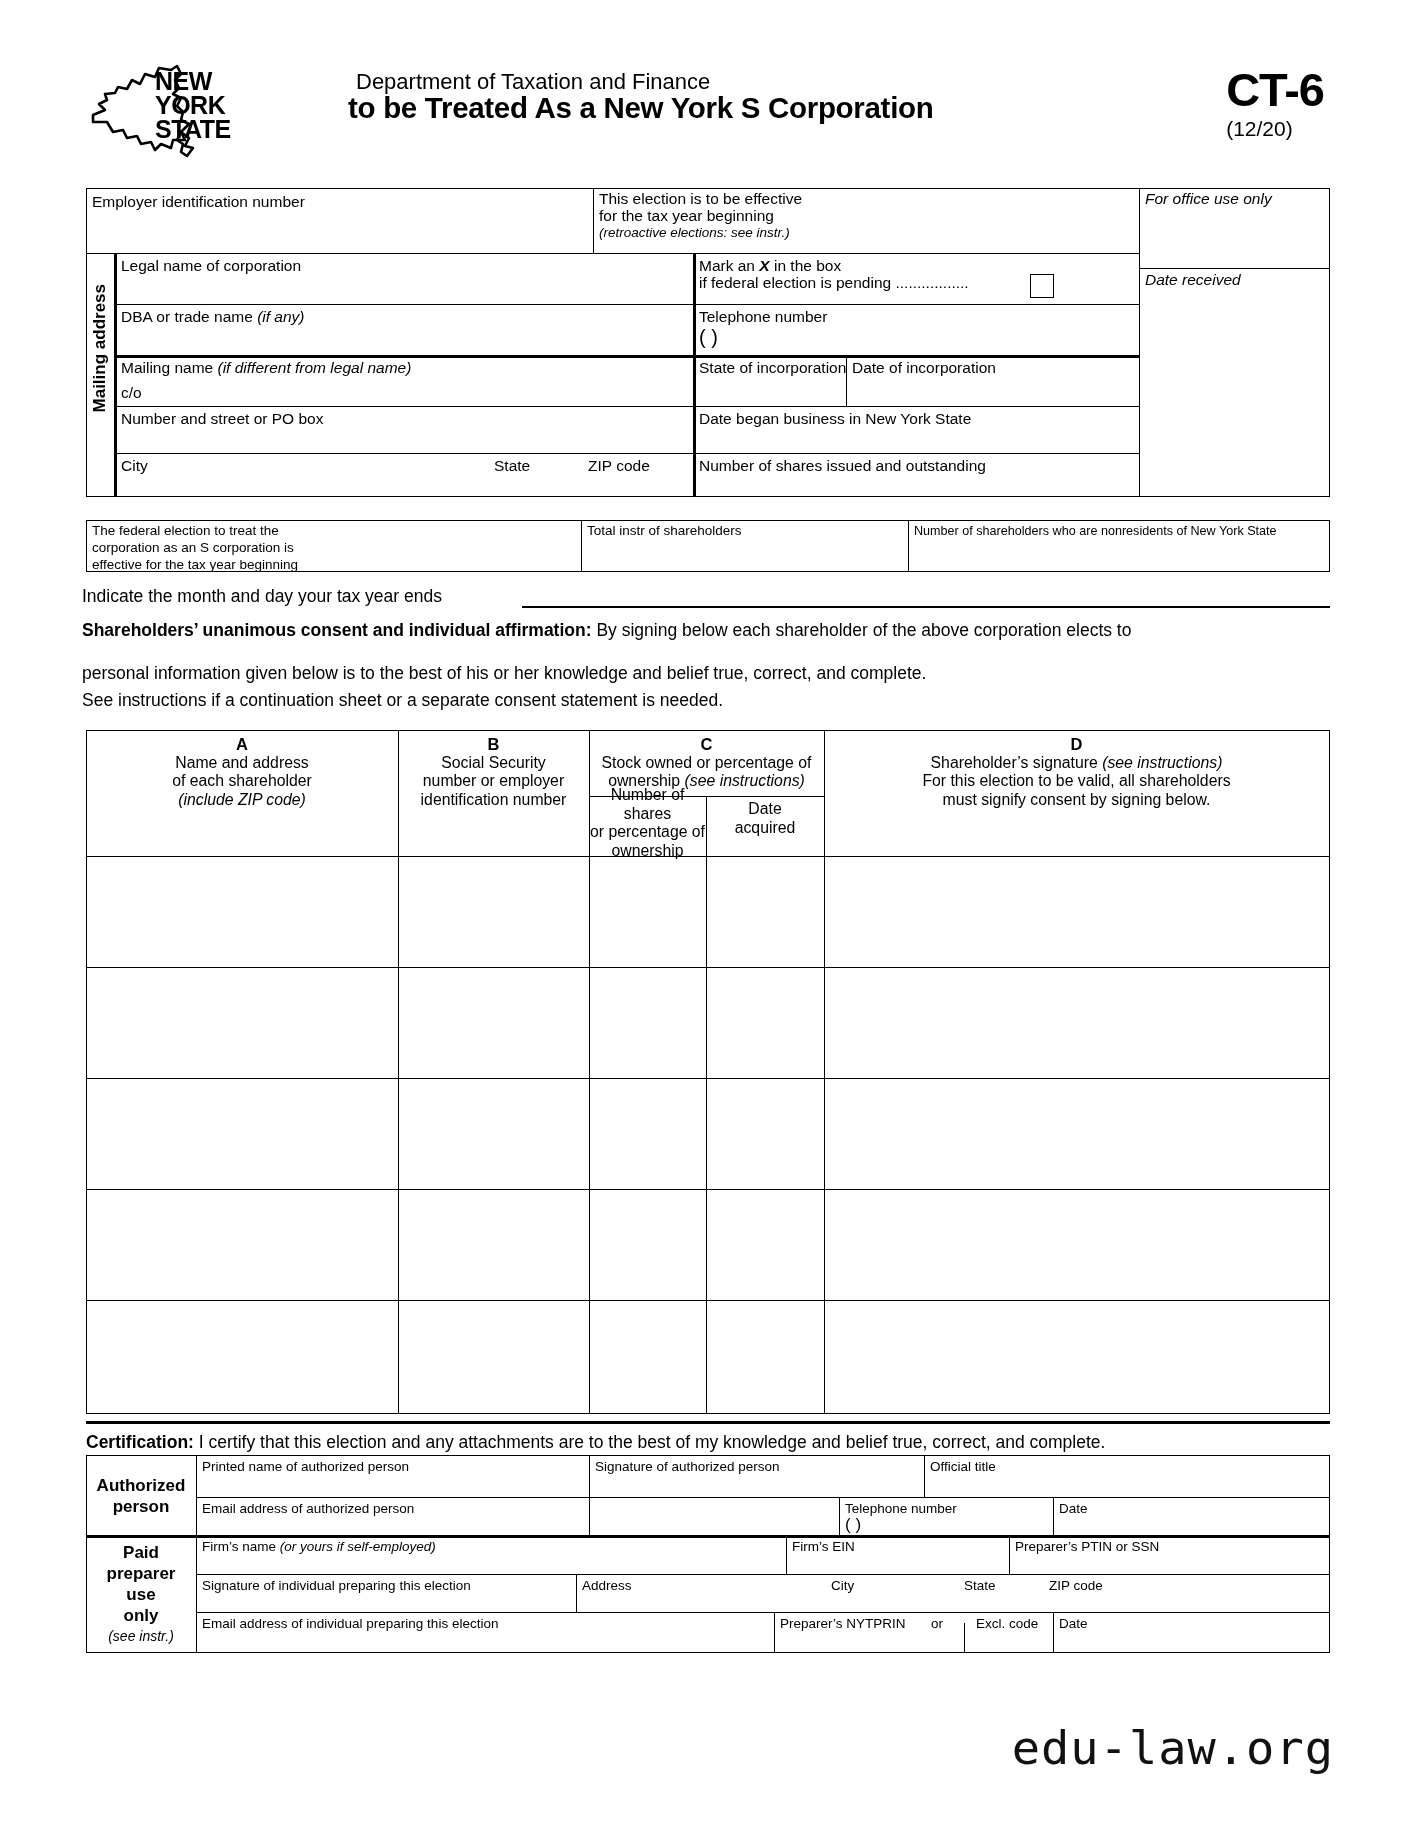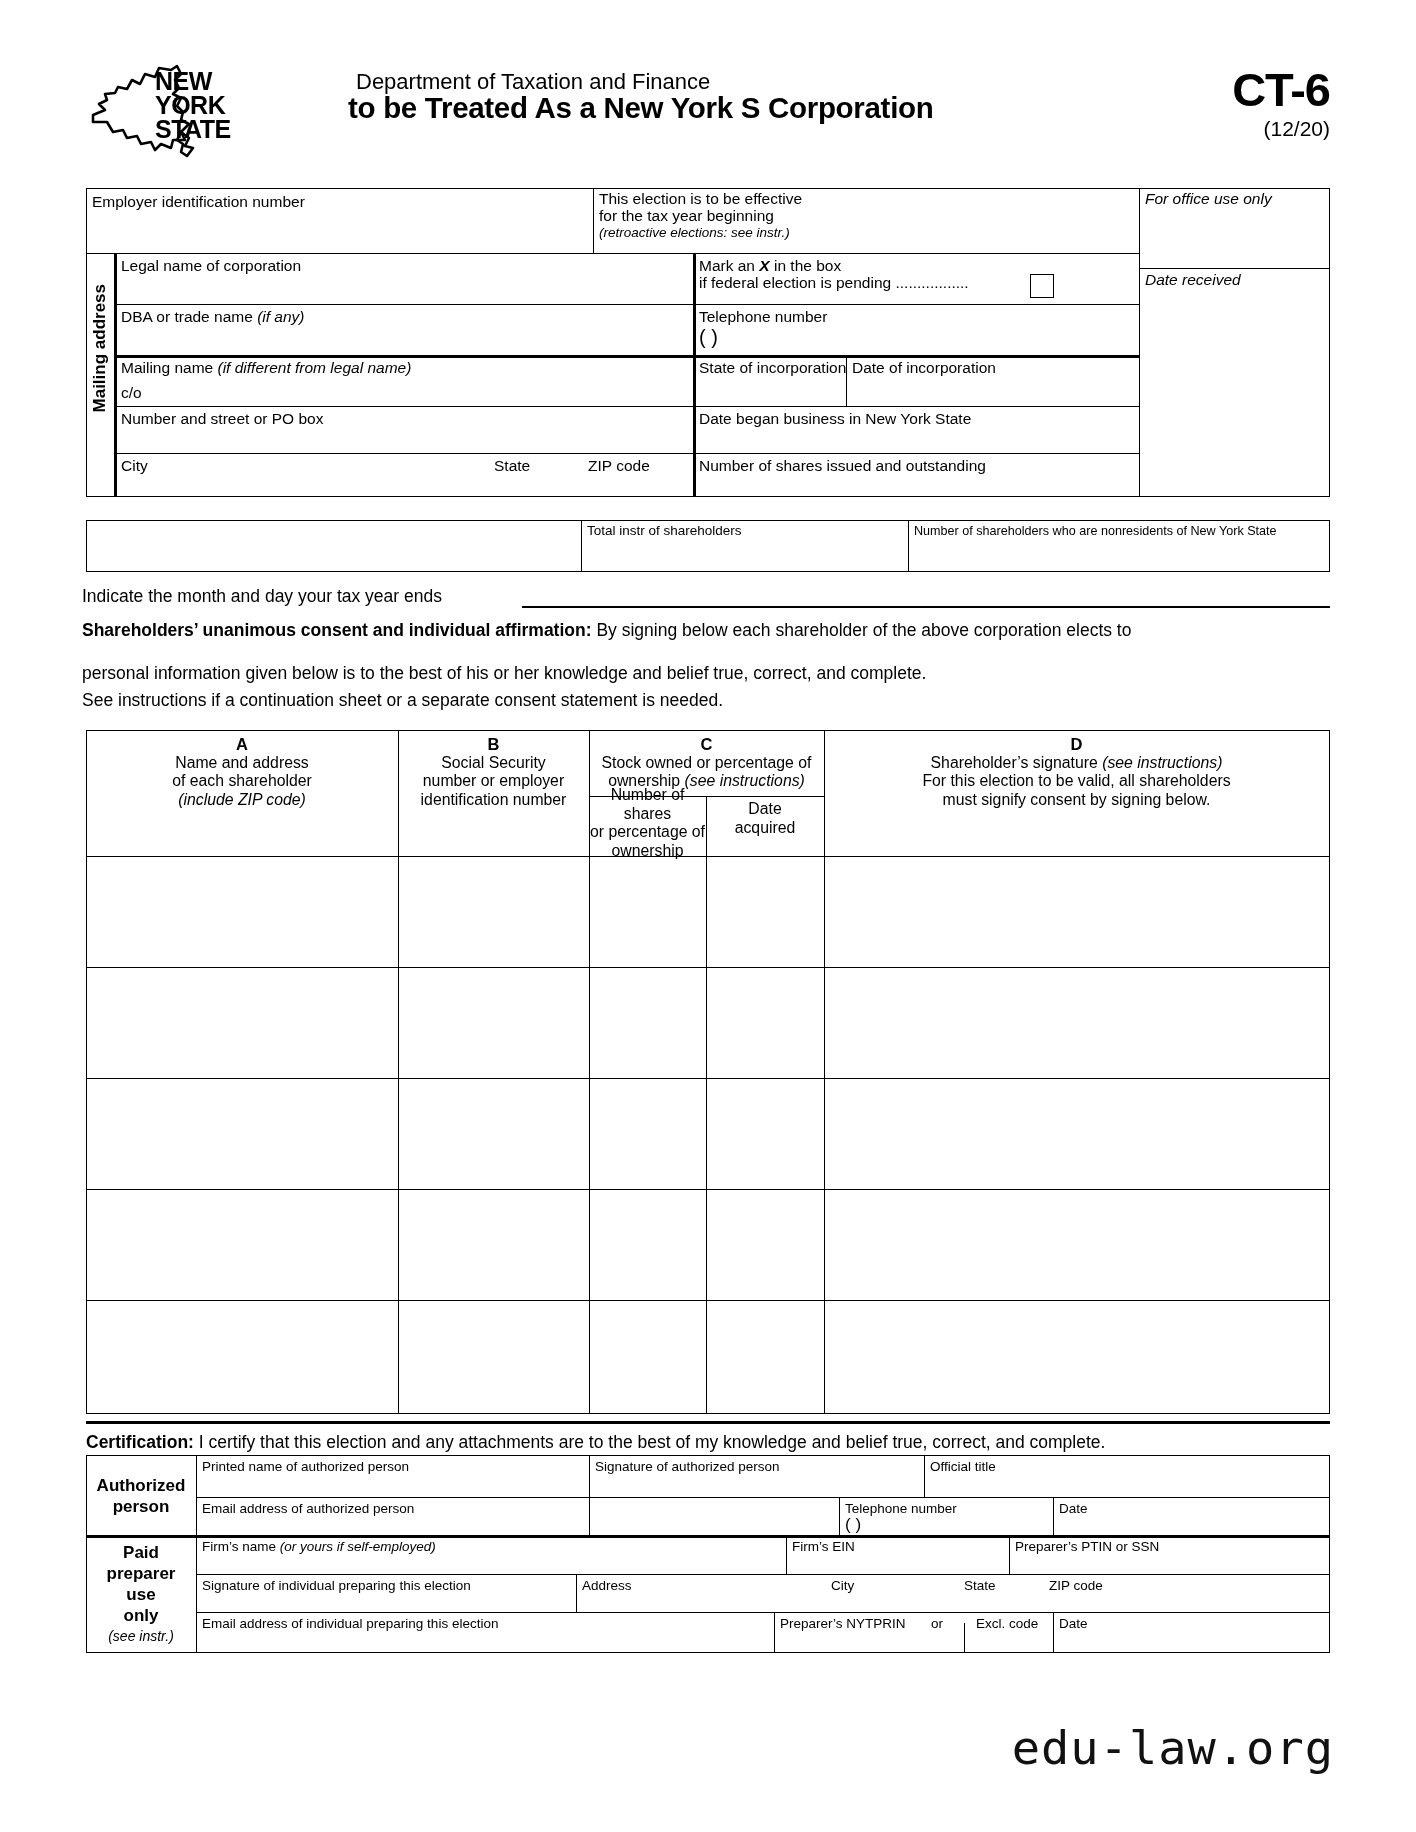--- a/index.html
+++ b/index.html
@@ -56,23 +56,22 @@
     position: absolute;
     left: 348px;
     top: 36px;
     font-size: 29.5px;
     font-weight: bold;
     line-height: 33px;
     letter-spacing: -0.3px;
   }
   .form-no {
     position: absolute;
-    right: 86px;
+    right: 92px;
     top: 10px;
-    text-align: right;
   }
   .form-no .num {
     font-size: 47px;
     font-weight: bold;
     line-height: 50px;
     letter-spacing: -1px;
   }
   .form-no .rev {
     font-size: 21px;
     line-height: 24px;
@@ -317,20 +316,25 @@
   </div>
 
   <div class="sect" id="fedrow" style="left:86px; top:520px; width:1244px; height:52px;">
     <div class="line-h" style="left:0; top:0; width:1244px;"></div>
     <div class="line-h" style="left:0; top:51px; width:1244px;"></div>
     <div class="line-v" style="left:0; top:0; height:52px;"></div>
     <div class="line-v" style="left:1243px; top:0; height:52px;"></div>
     <div class="line-v" style="left:495px; top:0; height:52px;"></div>
     <div class="line-v" style="left:822px; top:0; height:52px;"></div>
 
+    <div style="position:absolute; left:6px; top:2px;">
+      <div class="lbl lbl-sm">The federal election to treat the</div>
+      <div class="lbl lbl-sm">corporation as an S corporation is</div>
+      <div class="lbl lbl-sm">effective for the tax year beginning</div>
+    </div>
     <div class="lbl lbl-sm" style="position:absolute; left:501px; top:2px;">Total instr of shareholders</div>
     <div class="lbl lbl-xs" style="position:absolute; left:828px; top:3px;">Number of shareholders who are nonresidents of New York State</div>
   </div>
 
   <div class="para" style="left:82px; top:586px;">
     <span>Indicate the month and day your tax year ends</span>
   </div>
   <div class="rule" style="left:522px; top:606px; width:808px; height:2px;"></div>
 
   <div class="para" style="left:82px; top:620px; width:1250px;">

